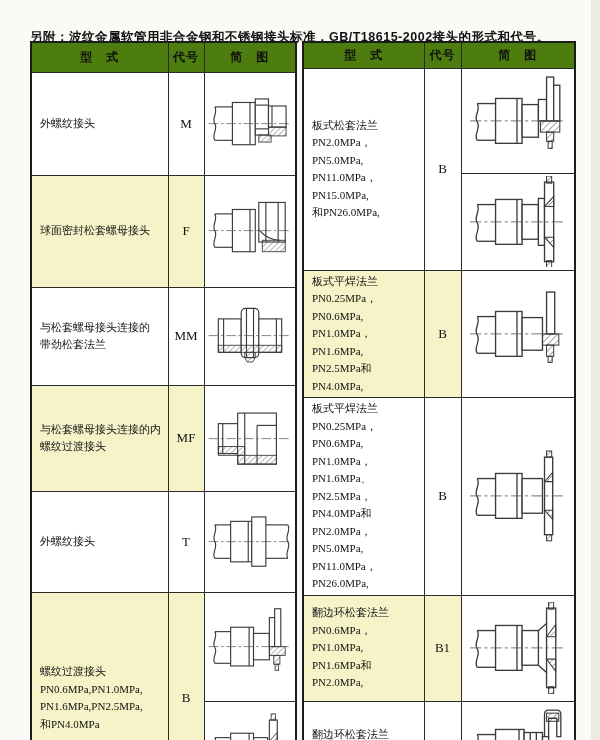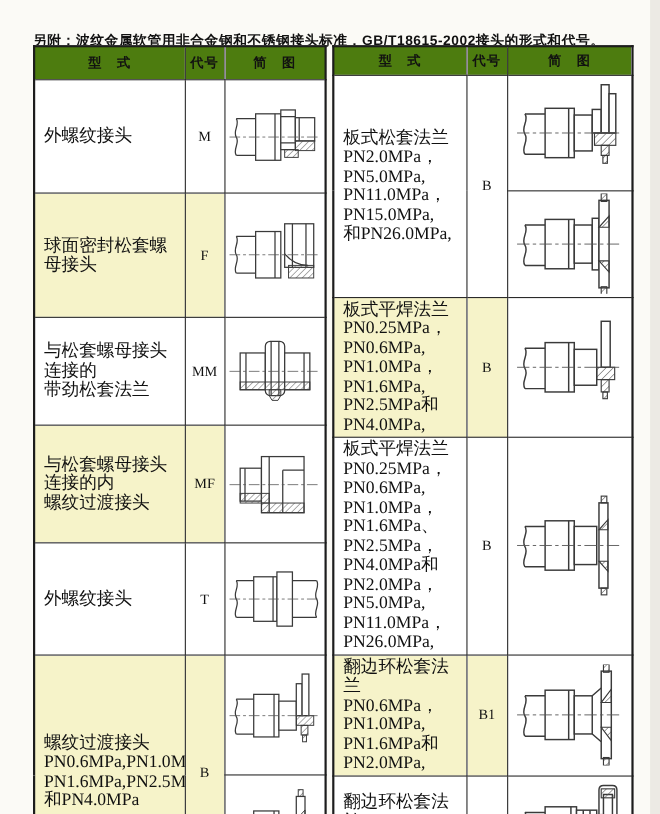--- a/index.html
+++ b/index.html
@@ -19,21 +19,21 @@
   }
   .tables{position:absolute;left:30px;top:41px;display:flex;gap:5px;}
   table{border-collapse:collapse;table-layout:fixed;background:#fff;}
   table{border:2px solid #1c1c1c;}
   td,th{border:1px solid #2a2a2a;padding:0;vertical-align:middle;overflow:hidden;}
   th{
     background:#4d7c0f;
     font-size:12px;font-weight:bold;letter-spacing:1px;
     text-align:center;
   }
-  td.type{padding:2px 4px 2px 8px;font-size:16px;line-height:17.5px;}
+  td.type{padding:2px 4px 2px 8px;font-size:11px;line-height:17.5px;}
   td.type .tx{white-space:pre-line;}
   td.code{text-align:center;font-size:13px;}
   td.hl{background:#f6f3c9;margin-left:13px;}
   td.diag{background:#fff;}
   td.diag .dwrap{display:flex;align-items:center;justify-content:center;width:100%;height:100%;}
   .tl td.diag svg{width:88px;height:auto;display:block;}
   .tr2 td.diag svg{width:102px;height:auto;display:block;}
   svg .ln{stroke:#3a3a3a;stroke-width:1.3;fill:none;}
   svg .bd{stroke:#3a3a3a;stroke-width:1.3;fill:#fff;}
   svg .ht{stroke:#3a3a3a;stroke-width:1;fill:url(#hch);}

